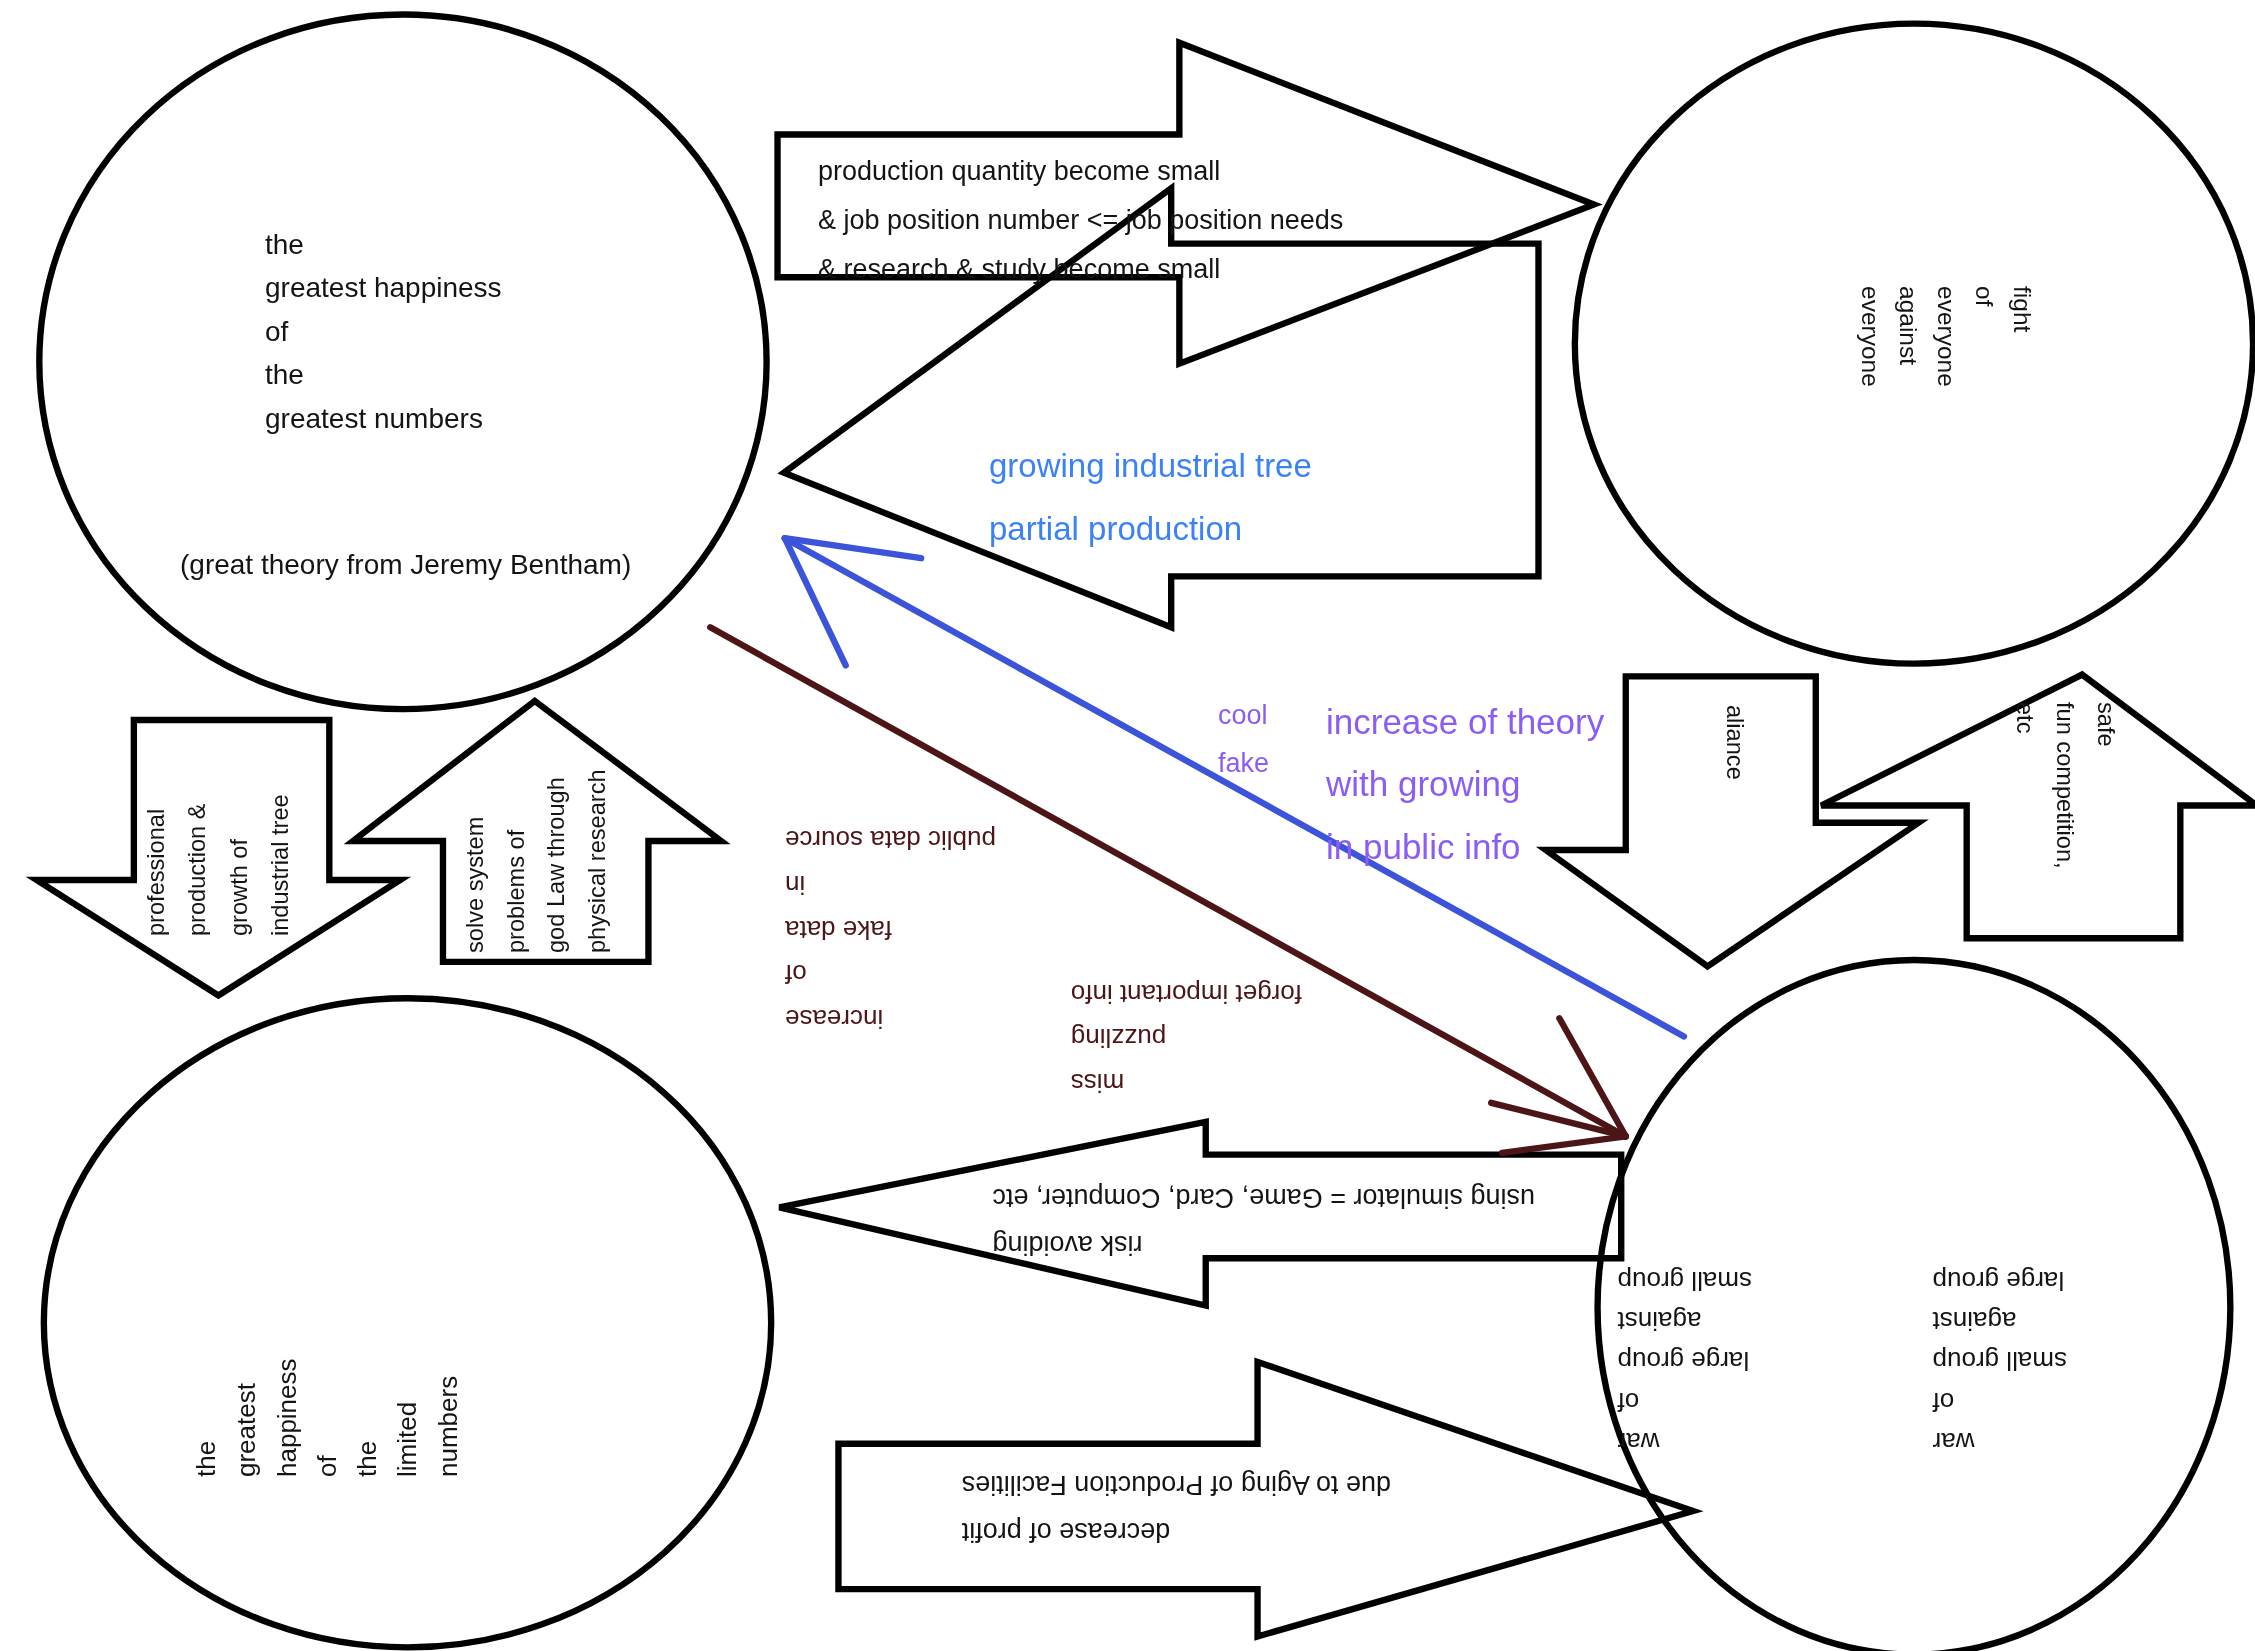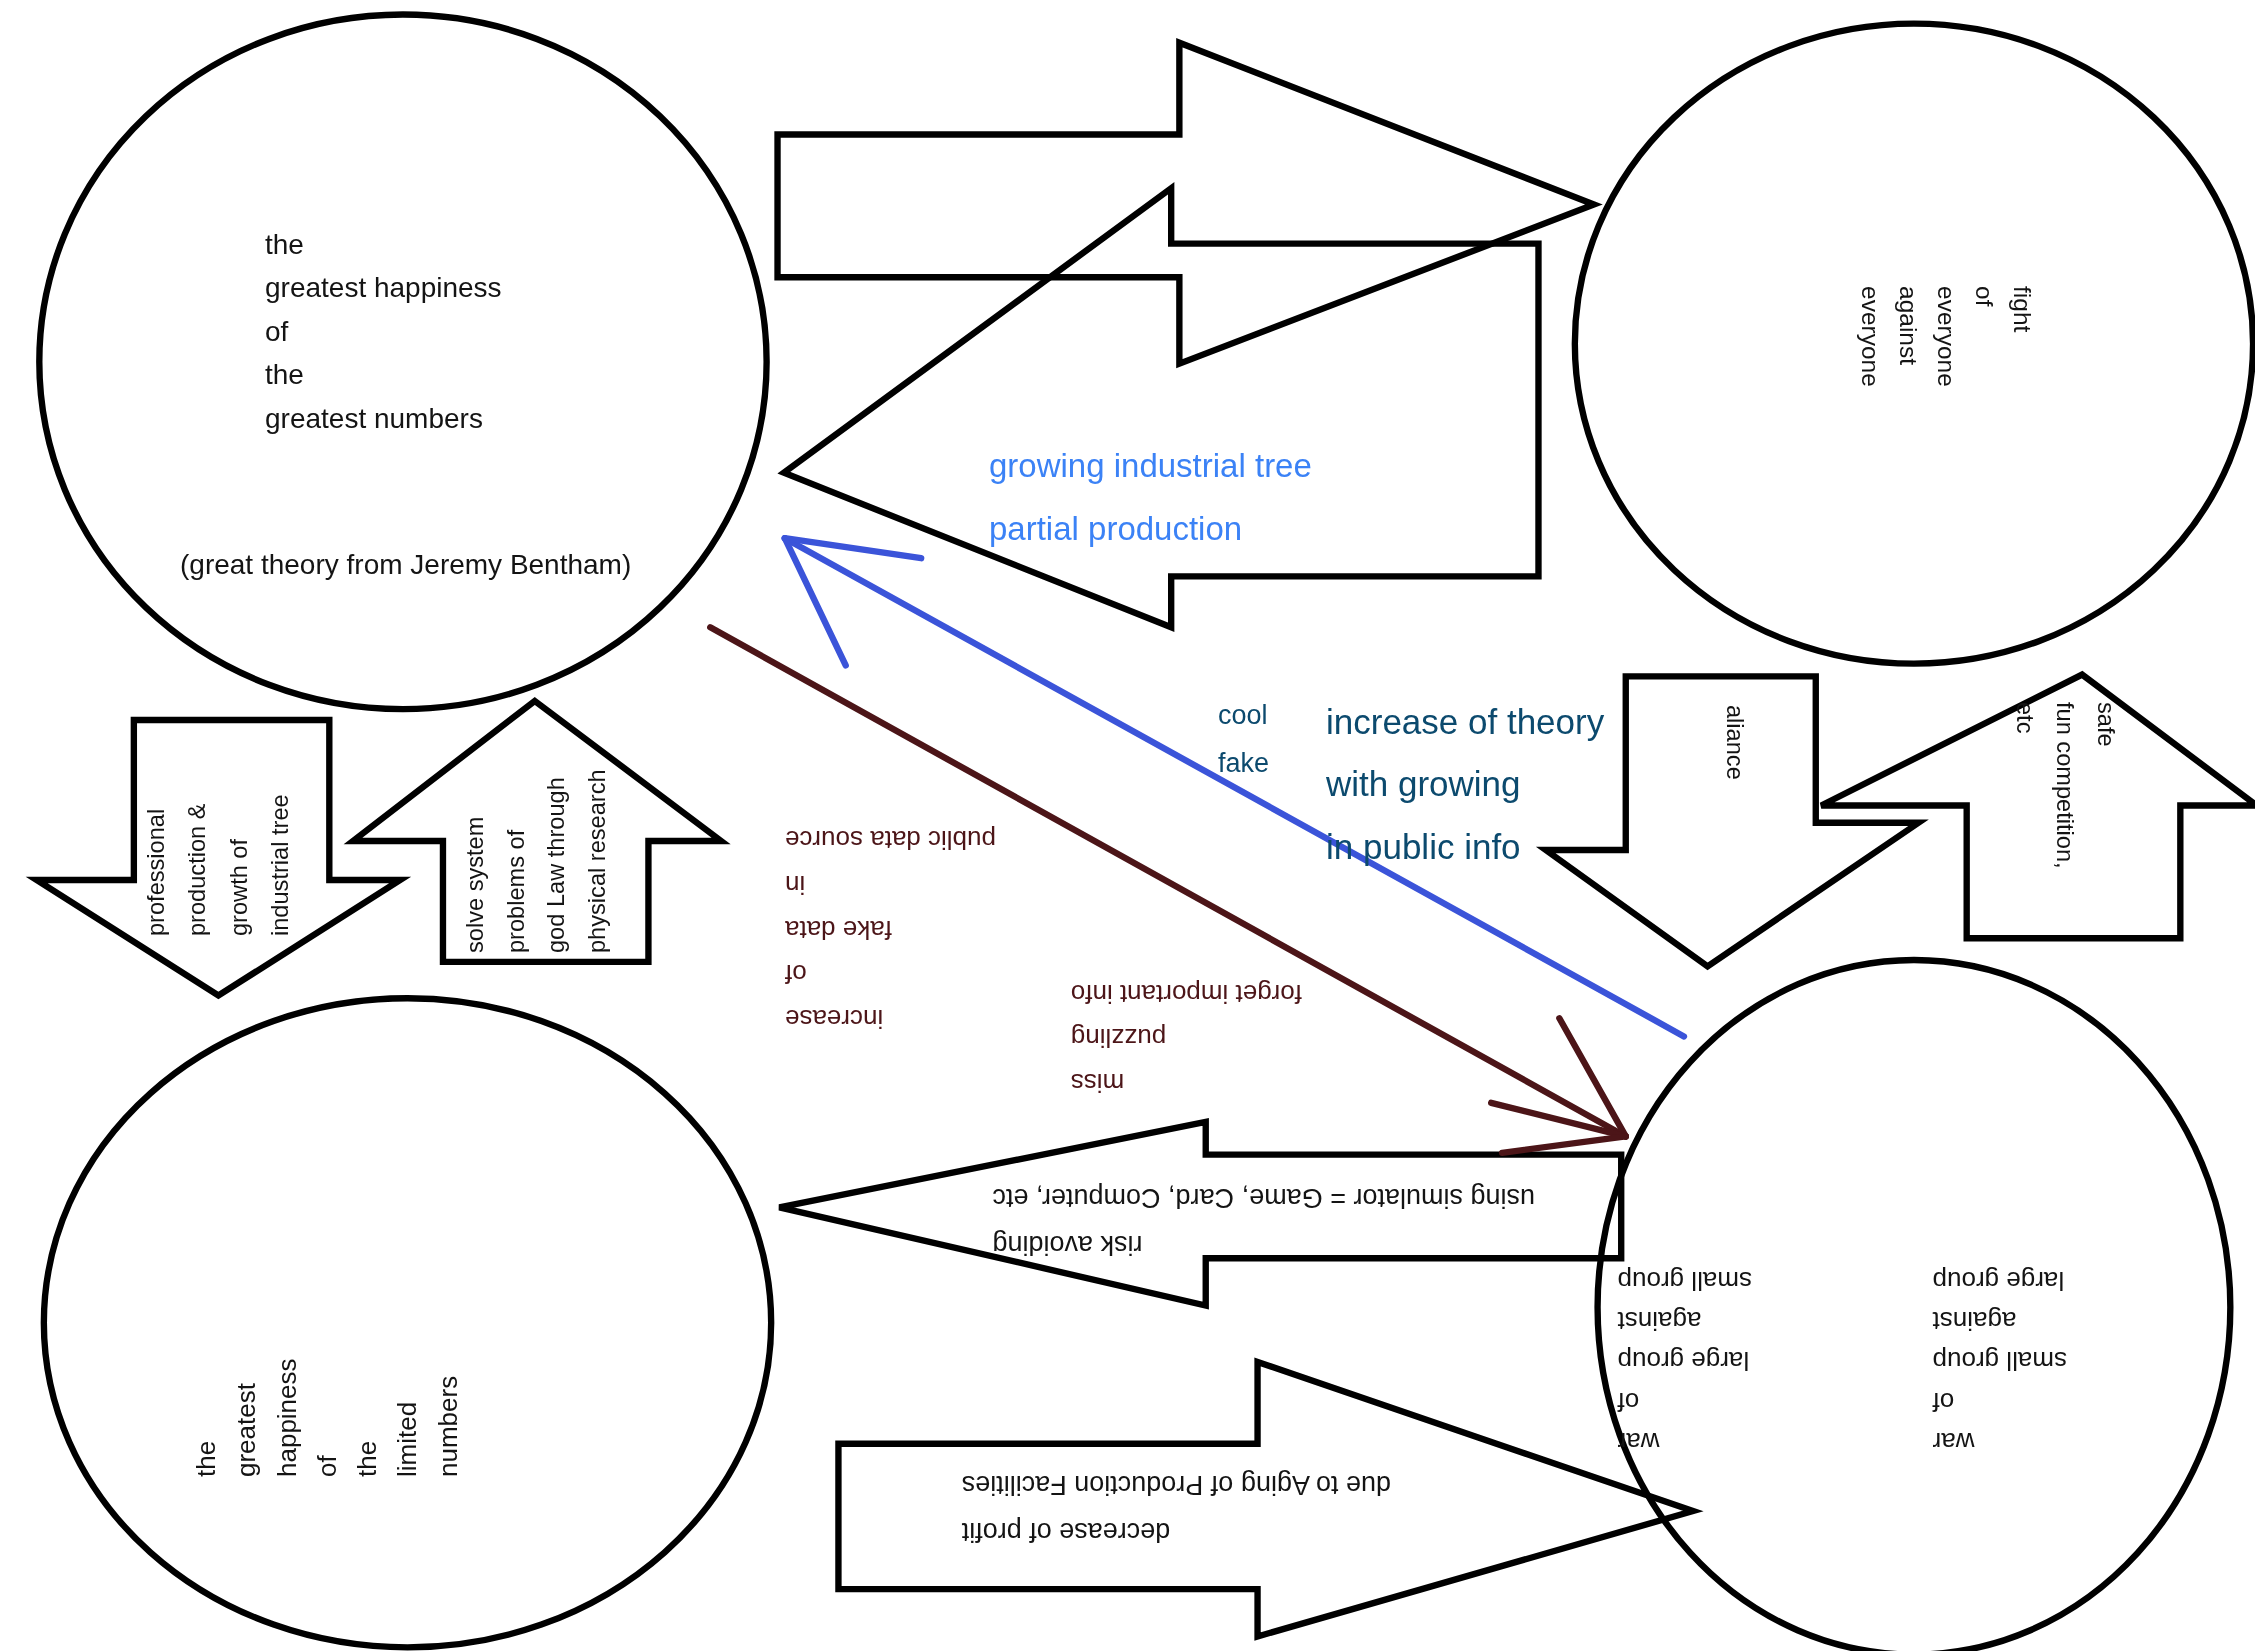--- a/index.html
+++ b/index.html
@@ -3,21 +3,21 @@
 <meta charset="utf-8">
 <style>
   html,body{margin:0;padding:0;background:#ffffff;}
   body{font-family:"Liberation Sans", sans-serif;}
   #canvas{position:relative;width:2256px;height:1651px;background:#ffffff;overflow:hidden;}
   svg.layer{position:absolute;left:0;top:0;width:2256px;height:1651px;}
   .txt{position:absolute;color:#141414;font-family:"Liberation Sans",sans-serif;white-space:nowrap;line-height:1.55;}
   .blk{position:absolute;font-family:"Liberation Sans",sans-serif;line-height:1.55;white-space:nowrap;}
   .rot90{transform-origin:0 0;}
   .ln{display:block;}
-  .blue{color:#0c4a6e;}
+  .blue{color:#8b5cf6;}
   .dred{color:#4c1518;}
 </style>
 </head>
 <body>
 
 <div id="canvas">
 
   <svg class="layer" viewBox="0 0 2481 1816">
 
     <ellipse cx="443" cy="398" rx="400" ry="382" fill="none" stroke="#000" stroke-width="7"></ellipse>
@@ -93,20 +93,25 @@
     <span class="ln">small group</span>
   </div>
   <div class="blk" style="left:2067px; top:1462px; font-size:26px; color:#141414; transform:rotate(180deg); transform-origin:0 0; text-align:right;">
     <span class="ln">war</span>
     <span class="ln">of</span>
     <span class="ln">small group</span>
     <span class="ln">against</span>
     <span class="ln">large group</span>
   </div>
 
+  <div class="blk" style="left:818px; top:147px; font-size:27px; color:#141414; line-height:1.82;">
+    <span class="ln">production quantity become small</span>
+    <span class="ln">&amp; job position number &lt;= job position needs</span>
+    <span class="ln">&amp;  research &amp; study become small</span>
+  </div>
 
   <div class="blk" style="left:989px; top:435px; font-size:33px; color:#3b82f6; line-height:1.9;">
     <span class="ln">growing industrial tree</span>
     <span class="ln">partial production</span>
   </div>
 
   <div class="blk" style="left:136px; top:936px; font-size:23.6px; color:#141414; line-height:1.75; transform:rotate(-90deg); transform-origin:0 0;">
     <span class="ln">professional</span>
     <span class="ln">production &amp;</span>
     <span class="ln">growth of</span>

